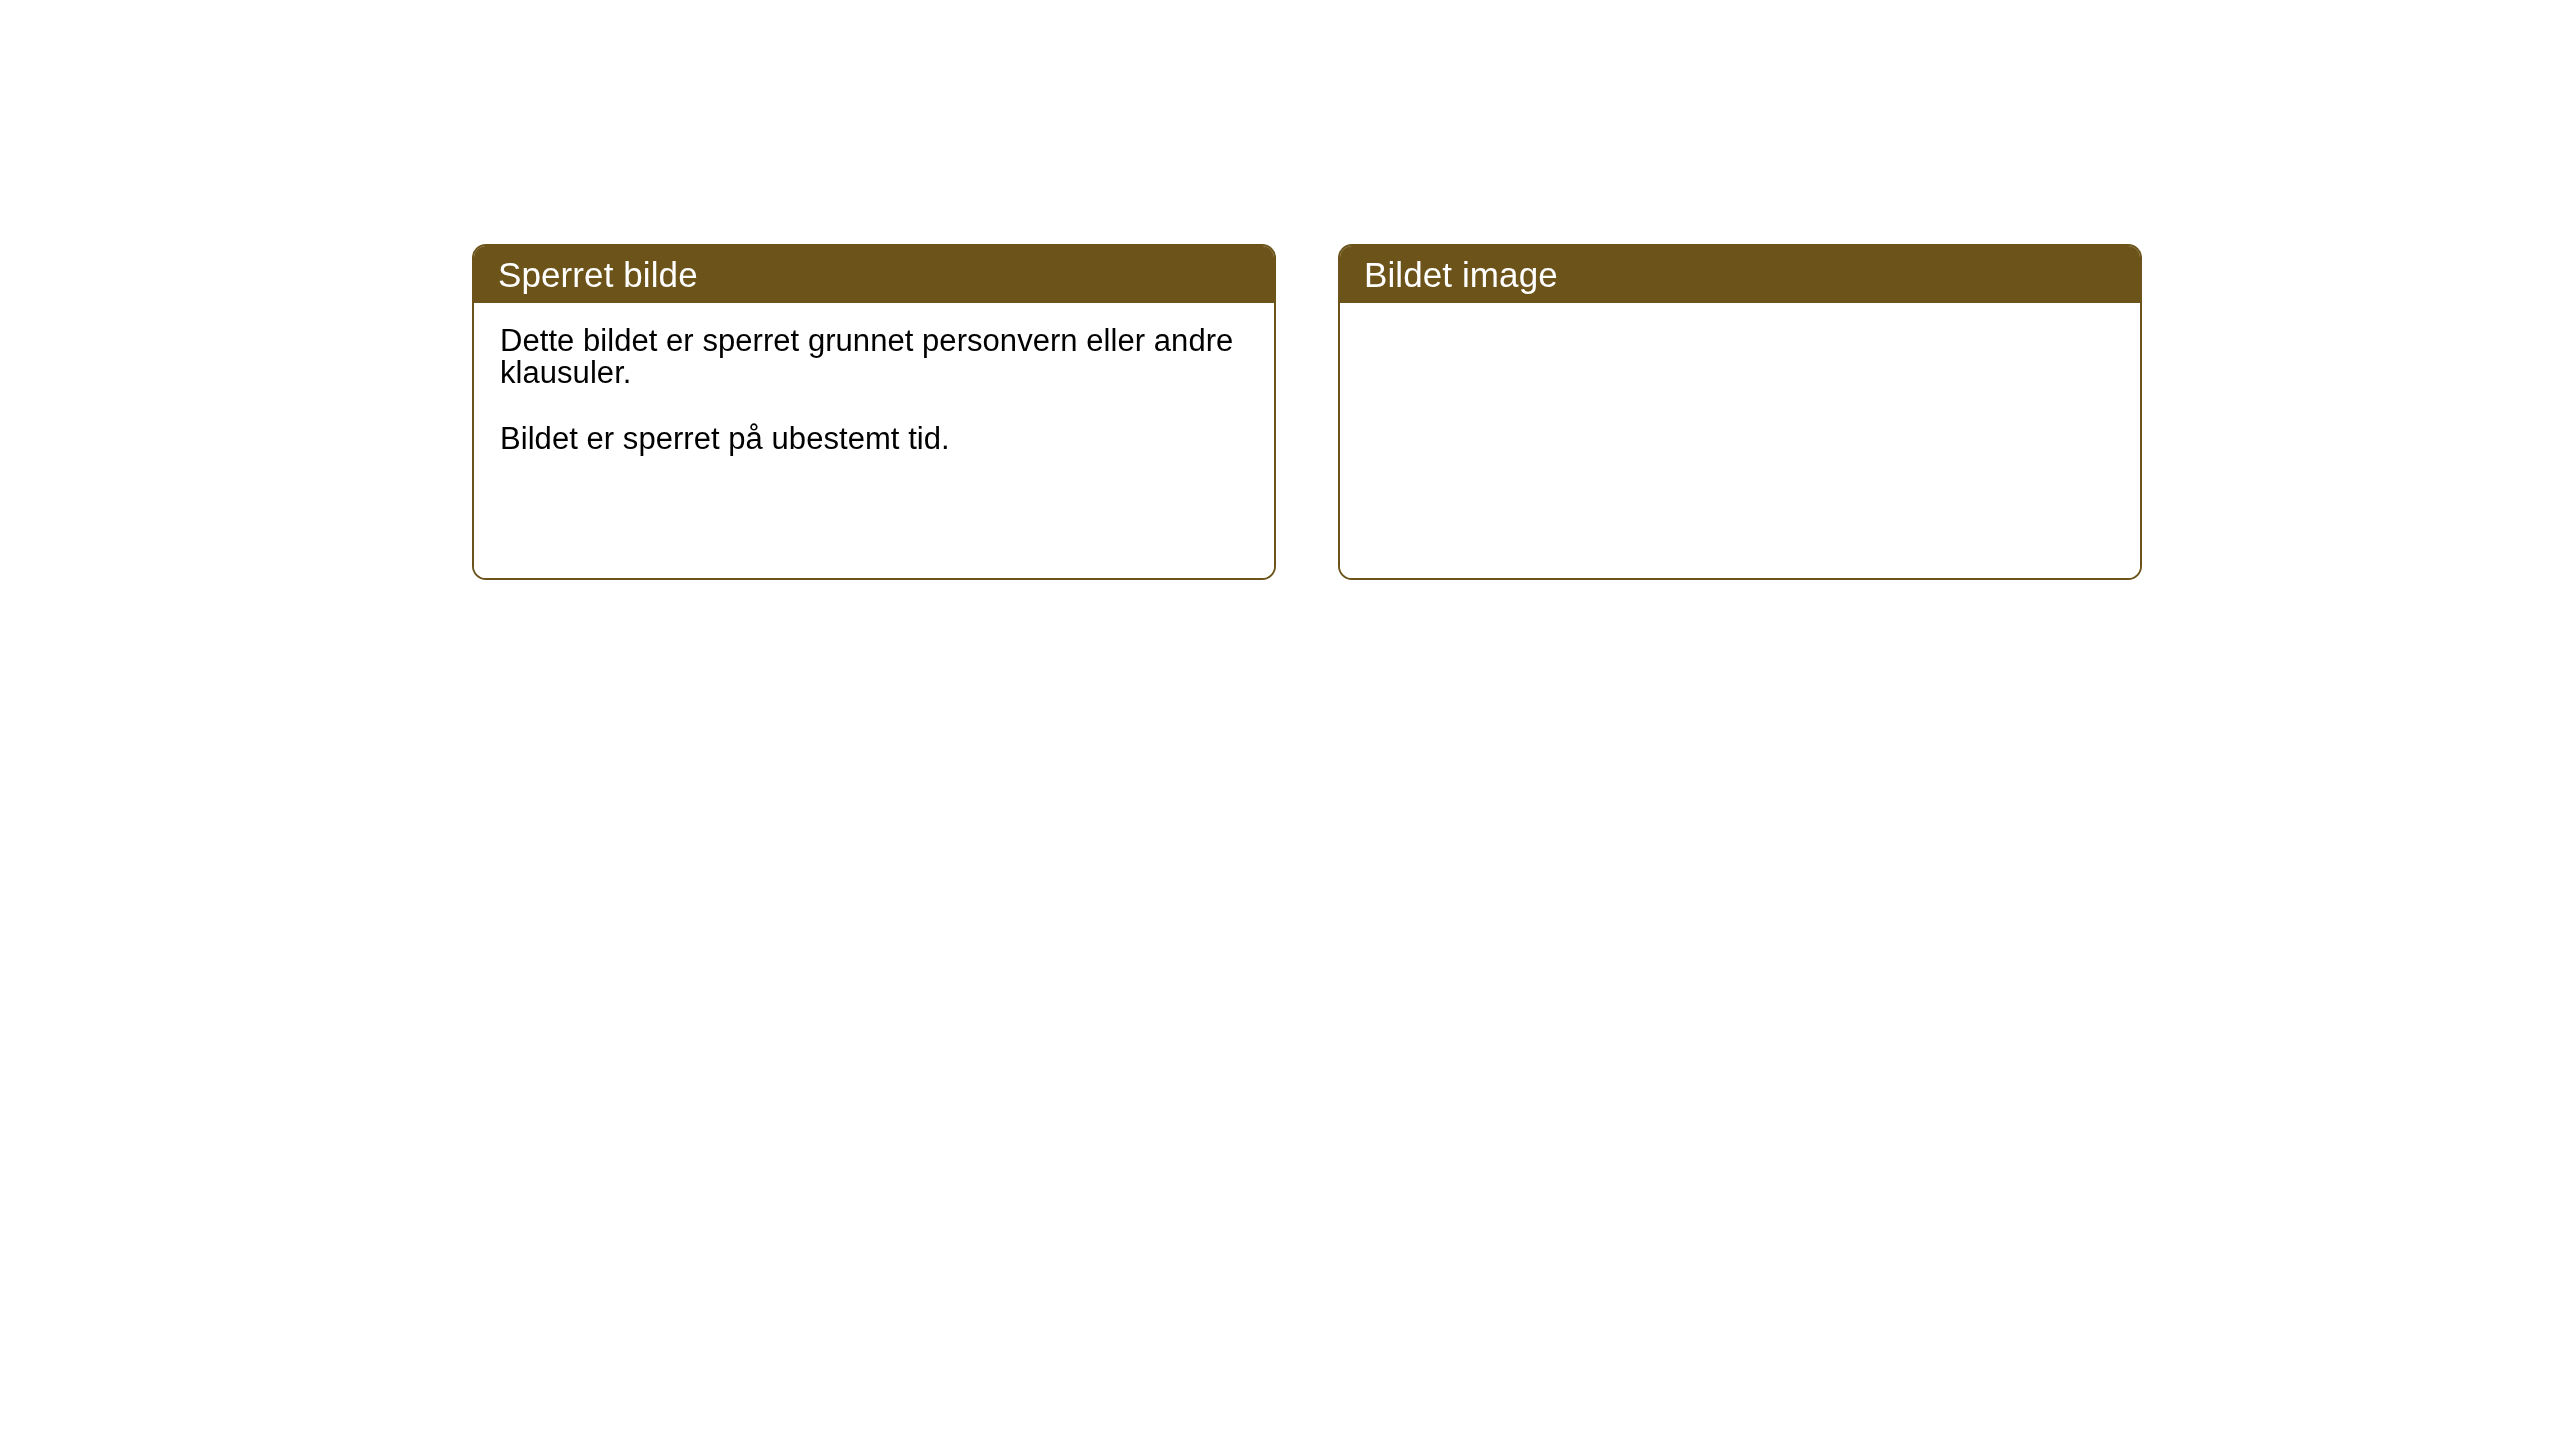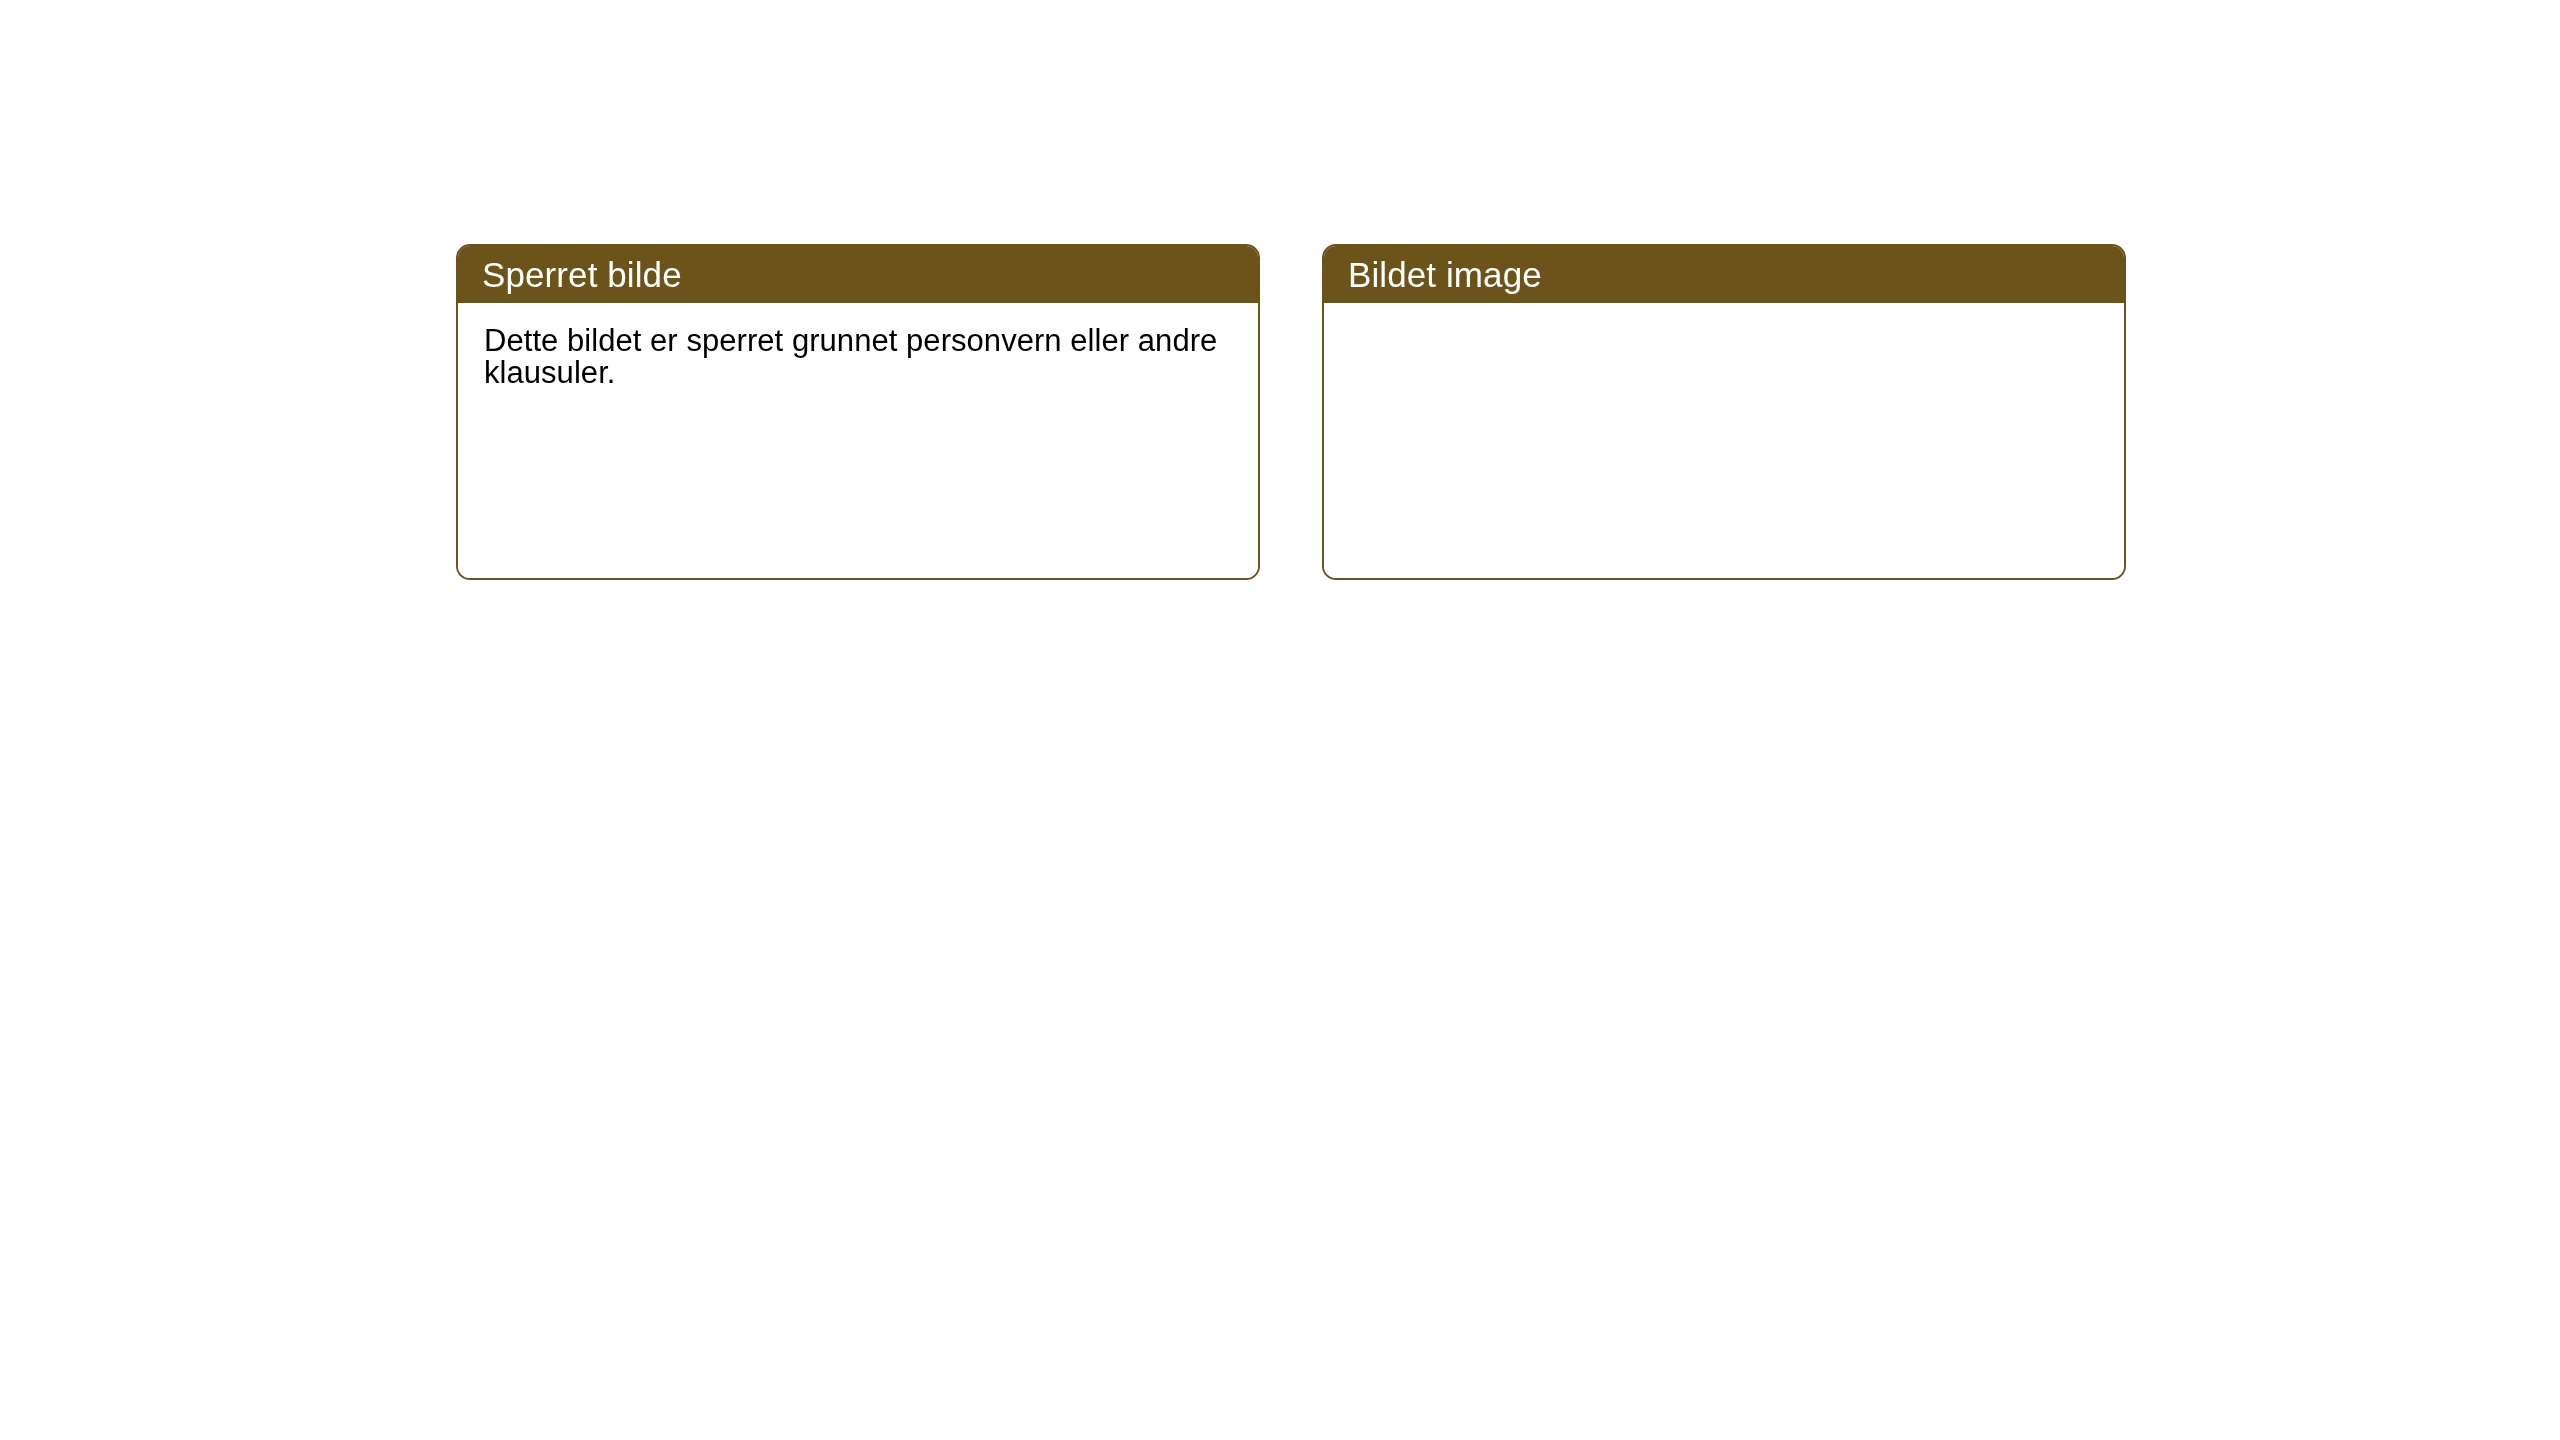--- a/index.html
+++ b/index.html
@@ -19,21 +19,21 @@
 
   .stage {
     position: relative;
     width: 2560px;
     height: 1440px;
     background: #ffffff;
   }
 
   .panels {
     position: absolute;
-    left: 456px;
+    left: 472px;
     top: 244px;
     display: flex;
     flex-direction: row;
     align-items: flex-start;
     gap: 62px;
   }
 
   .panel {
     width: 804px;
     height: 336px;
@@ -93,20 +93,21 @@
 <div class="stage">
 
   <div class="panels">
 
     <section class="panel">
       <div class="panel-header">
         <span class="panel-title">Sperret bilde</span>
       </div>
       <div class="panel-body">
         <p class="body-paragraph">Dette bildet er sperret grunnet personvern eller andre klausuler.</p>
+        <p class="body-paragraph">Bildet er sperret på ubestemt tid.</p>
       </div>
     </section>
 
     <section class="panel">
       <div class="panel-header">
         <span class="panel-title">Bildet image</span>
       </div>
       <div class="panel-body">
       </div>
     </section>

